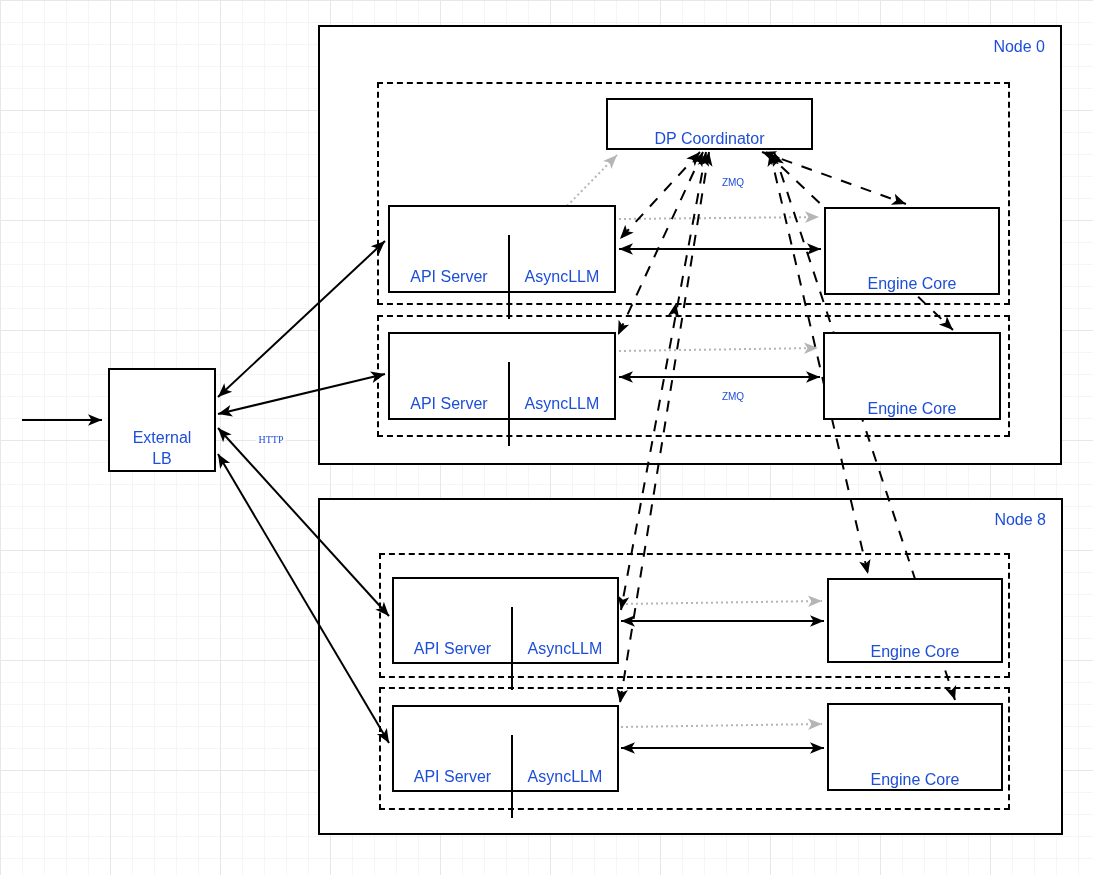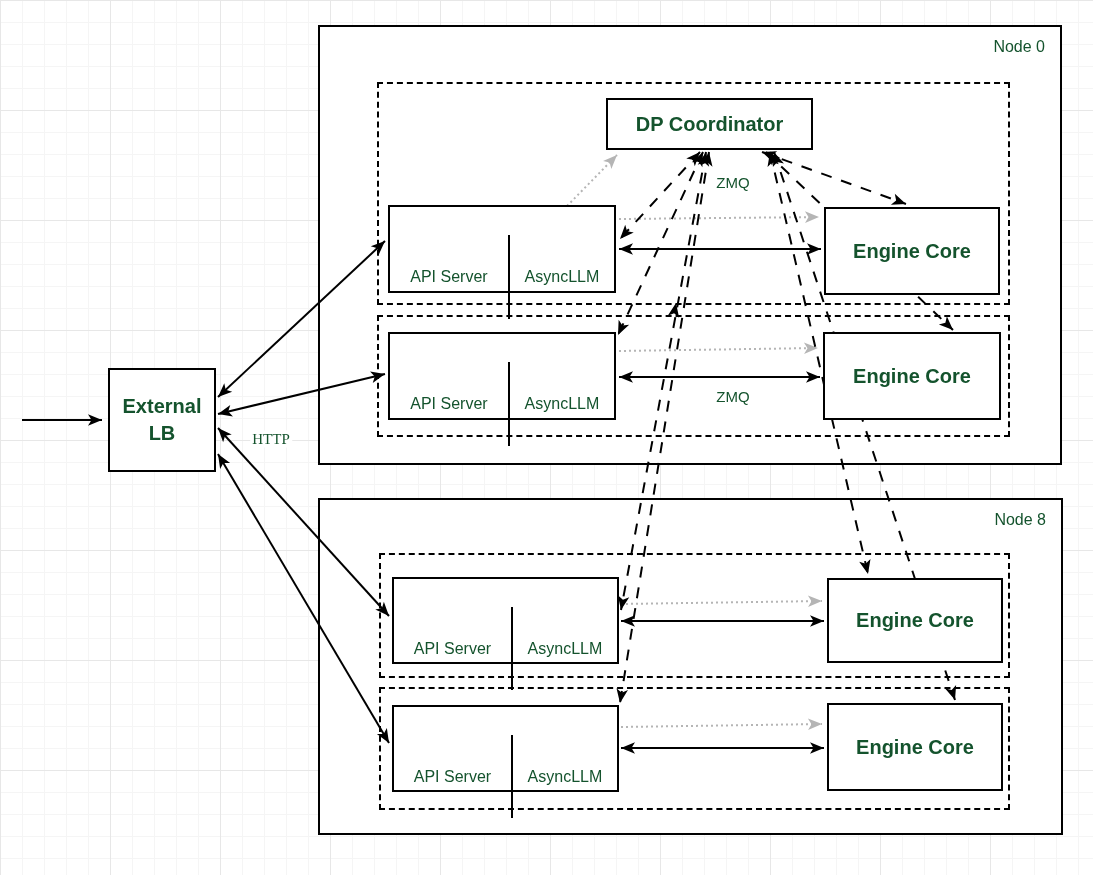--- a/index.html
+++ b/index.html
@@ -1,36 +1,36 @@
 <!DOCTYPE html>
 <html><head>
 <meta charset="utf-8">
 <style>
   html,body{margin:0;padding:0;background:#fff;}
   .canvas{
     position:relative;width:1093px;height:875px;overflow:hidden;
-    font-family:"Liberation Sans", sans-serif;color:#14532d;
+    font-family:"Liberation Sans", sans-serif;color:#1d4ed8;
     background-color:#ffffff;
     background-image:
       linear-gradient(#e7e7e7 1px, transparent 1px),
       linear-gradient(90deg,#e7e7e7 1px, transparent 1px),
       linear-gradient(#f5f5f5 1px, transparent 1px),
       linear-gradient(90deg,#f5f5f5 1px, transparent 1px);
     background-size:110px 110px,110px 110px,22px 22px,22px 22px;
   }
   .abs{position:absolute;box-sizing:border-box;}
   .node{border:2px solid #000;background:#fff;z-index:1;}
   .node-label{position:absolute;top:11px;right:15px;font-size:16px;z-index:2;}
   .rowbox{border:2px dashed #000;background:transparent;z-index:2;}
   .wires{position:absolute;left:0;top:0;z-index:3;}
-  .box{border:2px solid #000;background:#fff;z-index:4;display:flex;align-items:center;justify-content:center;font-size:20px;text-align:center;font-weight:bold;}
+  .box{border:2px solid #000;background:#fff;z-index:4;display:flex;align-items:flex-end;justify-content:center;font-size:16px;text-align:center;}
   .combo{border:2px solid #000;background:#fff;z-index:4;display:flex;font-size:16px;}
   .combo .cell{display:flex;align-items:center;justify-content:center;height:100%;margin-top:28px;}
   .combo .cell.api{border-right:2px solid #000;}
-  .edge-label{position:absolute;z-index:5;font-size:15px;background:#fff;padding:0 2px;transform:translate(-50%,-50%);white-space:nowrap;}
+  .edge-label{position:absolute;z-index:5;font-size:10px;background:#fff;padding:0 2px;transform:translate(-50%,-50%);white-space:nowrap;}
   .lb-text{line-height:1.35;text-align:center;}
 </style>
 </head>
 <body>
 
 <div class="canvas">
 
   <div class="abs node" style="left:318px;top:25px;width:744px;height:440px;">
     <span class="node-label">Node 0</span>
   </div>

